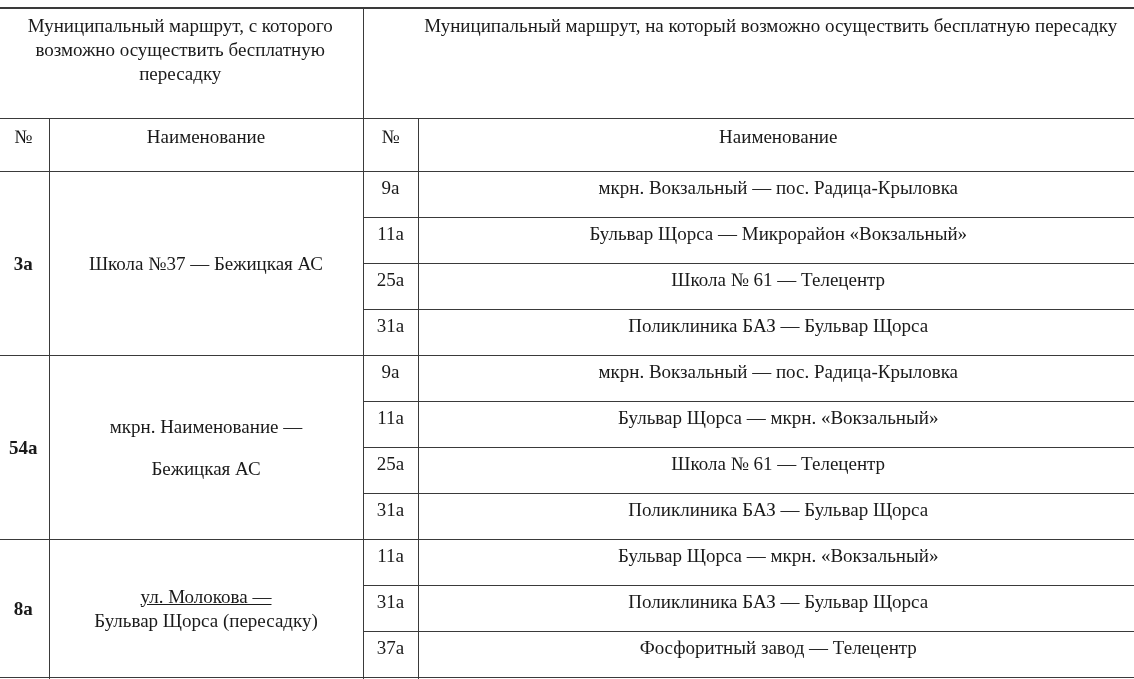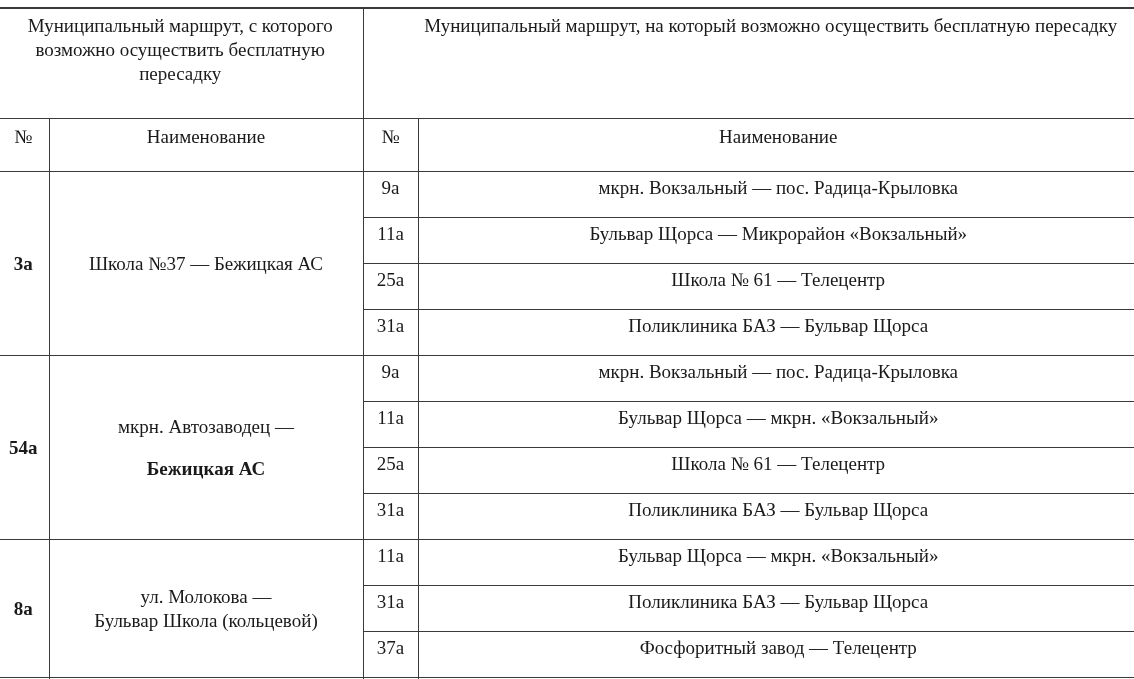--- a/index.html
+++ b/index.html
@@ -12,21 +12,21 @@
     tr:first-child th { border-top: 2px solid #3a3a3a; }
     td:first-child, th:first-child { border-left: none; }
     td:last-child, th:last-child { border-right: none; }
     .h-main { height: 104px; vertical-align: top; padding-top: 5px; }
     .h-sub { height: 46px; vertical-align: top; padding-top: 6px; }
     .r { height: 46px; }
     .num { font-weight: normal; }
     .from-num { font-weight: bold; vertical-align: middle; }
     .from-name { vertical-align: middle; }
     .to-num, .to-name { vertical-align: top; padding-top: 4px; }
-    .g54 .from-name span.l2 { display: block; margin-top: 18px; font-weight: bold; }
+    .g54 .from-name span.l2 { display: block; margin-top: 18px; }
     .spacer td { height: 20px; }
   </style>
 </head>
 <body>
 
 <table>
   <colgroup>
     <col style="width:51px">
     <col style="width:314px">
     <col style="width:55px">
@@ -61,21 +61,21 @@
     <td class="to-name">Школа № 61 — Телецентр</td>
   </tr>
   <tr class="r">
     <td class="to-num num">31а</td>
     <td class="to-name">Поликлиника БАЗ — Бульвар Щорса</td>
   </tr>
 
   <tr class="r g54">
     <td rowspan="4" class="from-num">54а</td>
     <td rowspan="4" class="from-name">
-      <span>мкрн. Автозаводец —</span>
+      <span>мкрн. Наименование —</span>
       <span class="l2" style="display:block;margin-top:18px;">Бежицкая АС</span>
     </td>
     <td class="to-num num">9а</td>
     <td class="to-name">мкрн. Вокзальный — пос. Радица-Крыловка</td>
   </tr>
   <tr class="r">
     <td class="to-num num">11а</td>
     <td class="to-name">Бульвар Щорса — мкрн. «Вокзальный»</td>
   </tr>
   <tr class="r">
@@ -83,22 +83,22 @@
     <td class="to-name">Школа № 61 — Телецентр</td>
   </tr>
   <tr class="r">
     <td class="to-num num">31а</td>
     <td class="to-name">Поликлиника БАЗ — Бульвар Щорса</td>
   </tr>
 
   <tr class="r">
     <td rowspan="3" class="from-num">8а</td>
     <td rowspan="3" class="from-name">
-      <span style="display:block;">ул. Молокова —</span>
-      <span style="display:block;">Бульвар Школа (кольцевой)</span>
+      <span style="display:block;text-decoration:underline;">ул. Молокова —</span>
+      <span style="display:block;">Бульвар Щорса (пересадку)</span>
     </td>
     <td class="to-num num">11а</td>
     <td class="to-name">Бульвар Щорса — мкрн. «Вокзальный»</td>
   </tr>
   <tr class="r">
     <td class="to-num num">31а</td>
     <td class="to-name">Поликлиника БАЗ — Бульвар Щорса</td>
   </tr>
   <tr class="r">
     <td class="to-num num">37а</td>

